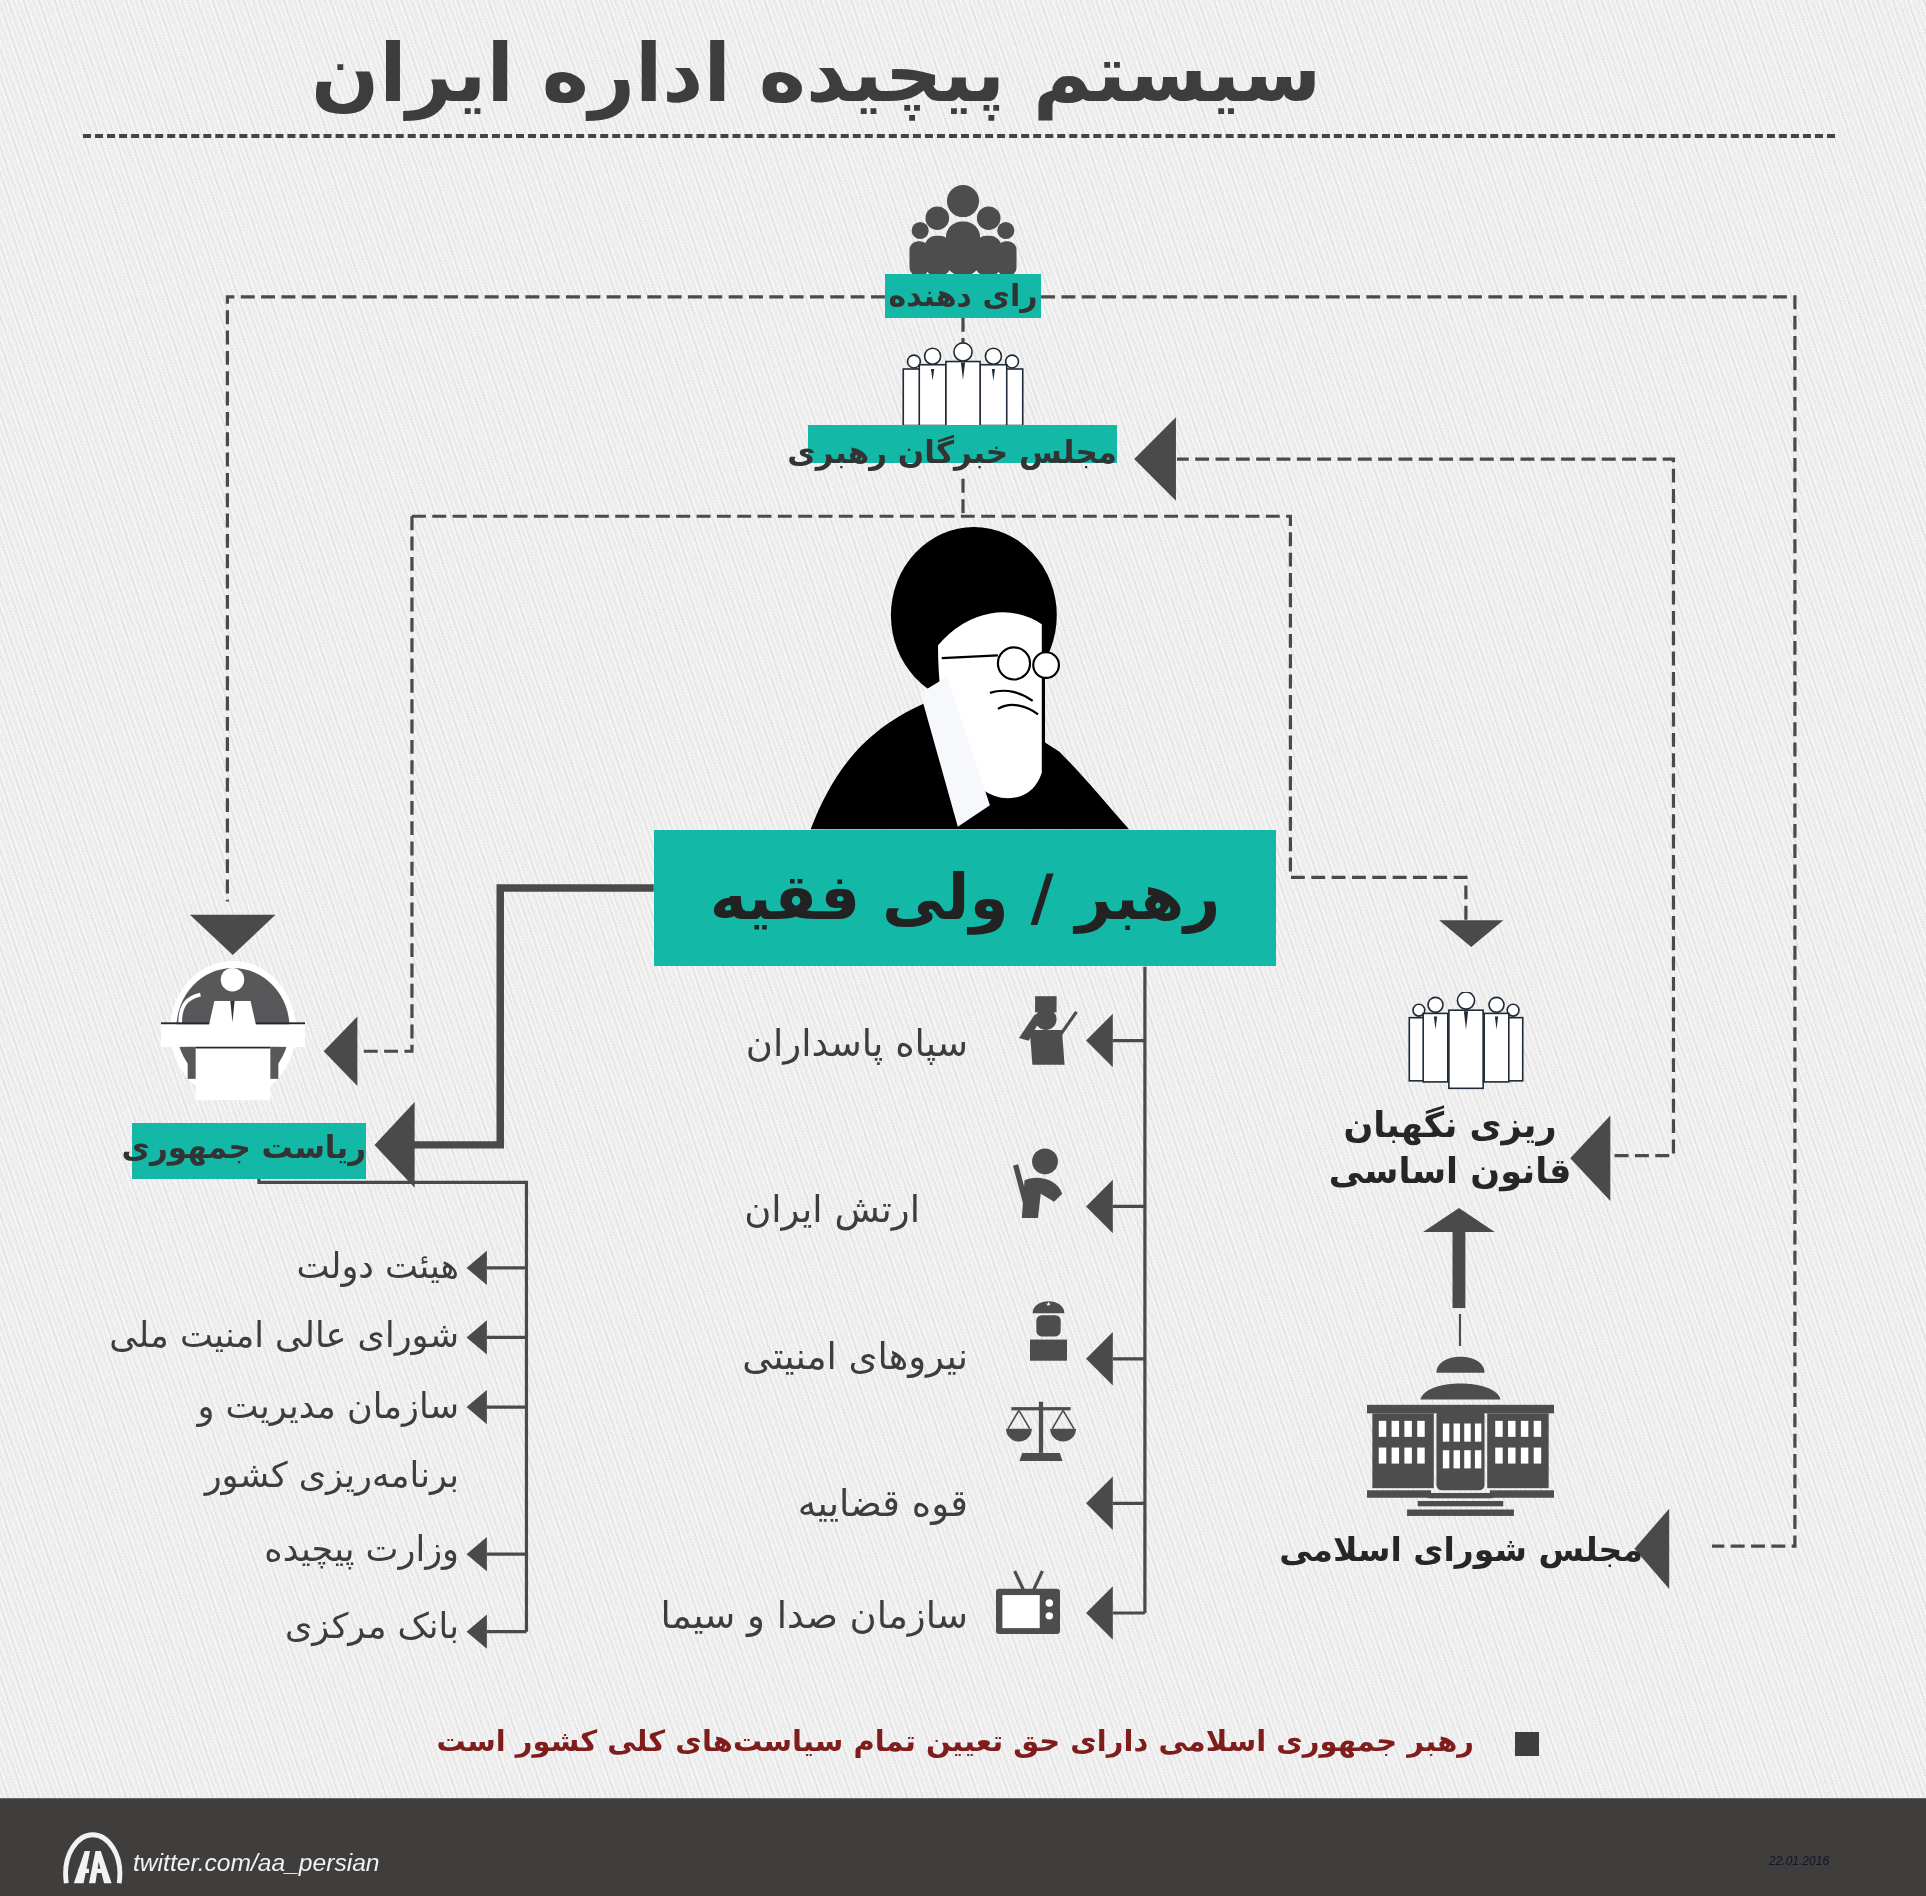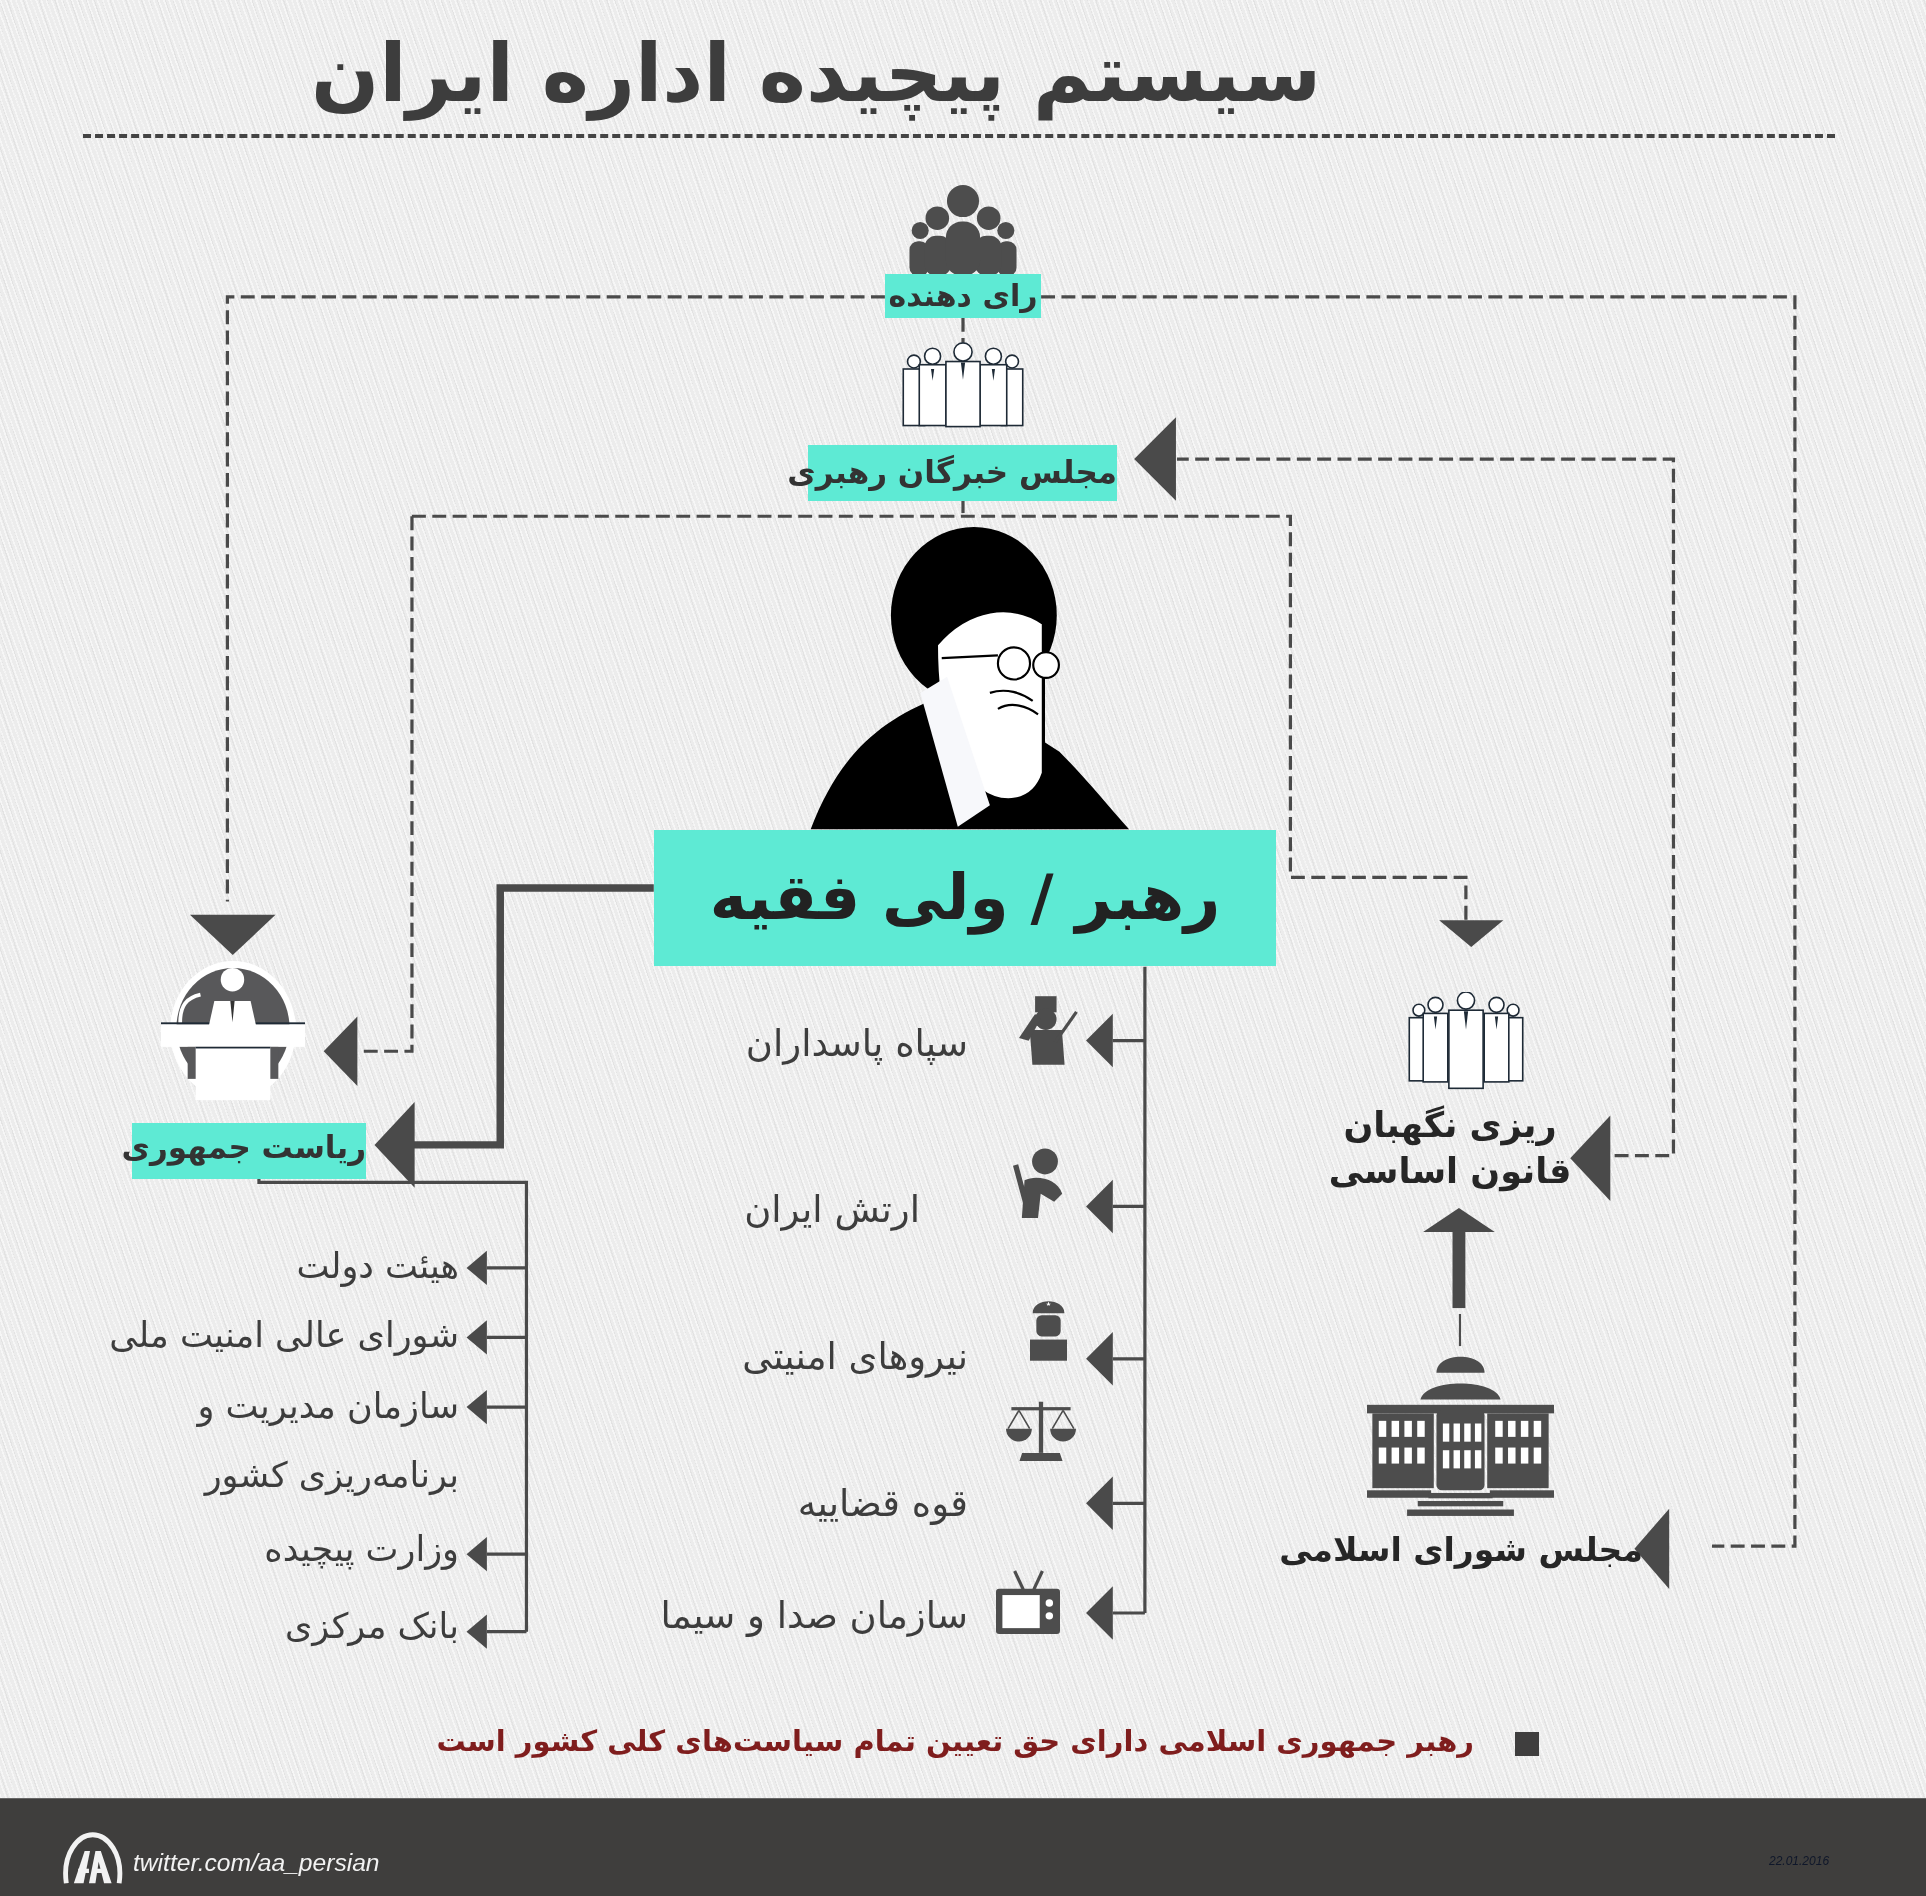--- a/index.html
+++ b/index.html
@@ -14,26 +14,26 @@
   }
   .abs { position: absolute; }
   svg.lines { position: absolute; left: 0; top: 0; width: 1926px; height: 1896px; }
   .title {
     left: 0; width: 1632px; top: 27px; text-align: center;
     font-size: 80px; font-weight: bold; direction: rtl; color: #3d3d3d;
     letter-spacing: -1.1px;
   }
   .title-rule { left: 83px; top: 134px; width: 1752px; height: 0; border-top: 4.3px dashed #444; }
   .label-box {
-    background: #5eead4; color: #333; font-weight: bold; direction: rtl;
+    background: #14b8a6; color: #333; font-weight: bold; direction: rtl;
     text-align: center; white-space: nowrap;
   }
   .leader-box { left: 654px; top: 830px; width: 622px; height: 136px; font-size: 63px; line-height: 136px; color: #222; }
   .voters-box { left: 885px; top: 274px; width: 156px; height: 44px; font-size: 30px; line-height: 44px; }
-  .experts-box { left: 808px; top: 425px; width: 309px; height: 56px; font-size: 31px; line-height: 54px; margin-top: 20px; }
+  .experts-box { left: 808px; top: 425px; width: 309px; height: 38px; font-size: 31px; line-height: 54px; }
   .president-box { left: 132px; top: 1123px; width: 234px; height: 56px; font-size: 31px; line-height: 48px; }
   .plain-label { font-weight: bold; direction: rtl; text-align: center; color: #262626; white-space: nowrap; }
   .guardian { left: 1327px; top: 1102px; width: 246px; font-size: 35px; line-height: 46px; }
   .parliament { left: 1279px; top: 1528px; width: 364px; font-size: 33px; line-height: 43px; }
   .org-item { direction: rtl; font-size: 37px; line-height: 43px; white-space: nowrap; color: #3d3d3d; text-align: right; }
   .gov-item { direction: rtl; font-size: 35px; line-height: 41px; white-space: nowrap; color: #3d3d3d; text-align: left; }
   .footnote { right: 452px; top: 1724px; direction: rtl; font-size: 29px; font-weight: bold; color: #7f1d1d; white-space: nowrap; }
   .footnote-bullet { left: 1515px; top: 1732px; width: 23.5px; height: 23.5px; background: #3f3e3e; }
   .footer { left: 0; top: 1798px; width: 1926px; height: 98px; background: #3f3e3d; border-top: 1.6px solid #666; }
   .footer-link { left: 133px; top: 1849px; font-size: 24.6px; font-style: italic; color: #f2f2f2; font-family: "Liberation Sans", sans-serif; }

